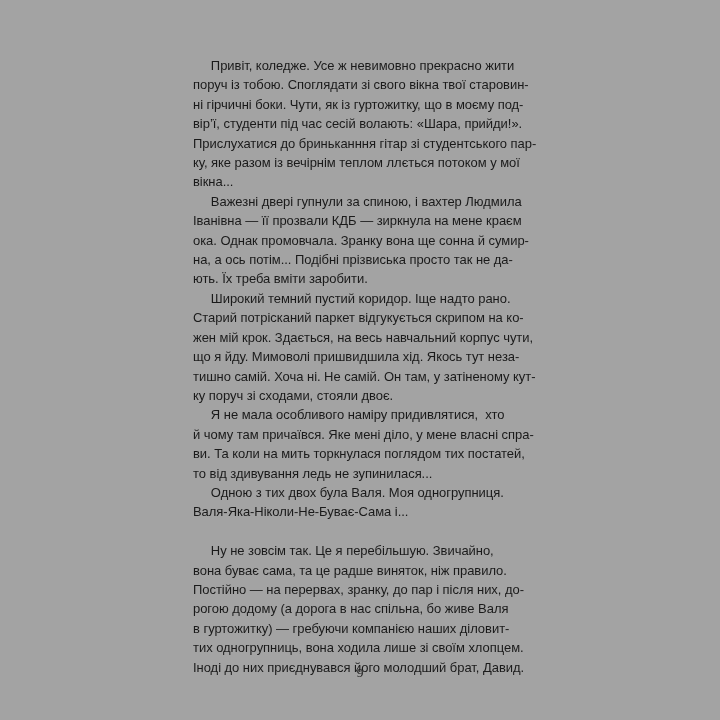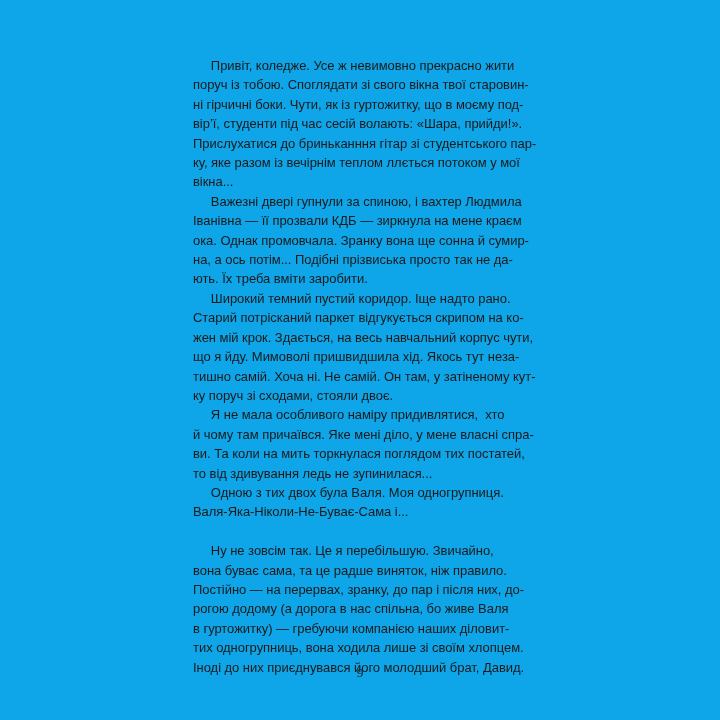--- a/index.html
+++ b/index.html
@@ -11,21 +11,21 @@
     width: 720px;
     height: 720px;
     position: relative;
     font-family: "Liberation Sans", "DejaVu Sans", sans-serif;
     overflow: hidden;
   }
 
   #page {
     position: absolute;
     inset: 0;
-    background: #0ea5e9;
+    background: #a3a3a3;
   }
 
   #text-column {
     position: absolute;
     left: 193px;
     top: 56px;
     width: 350px;
   }
 
   .para-block {

